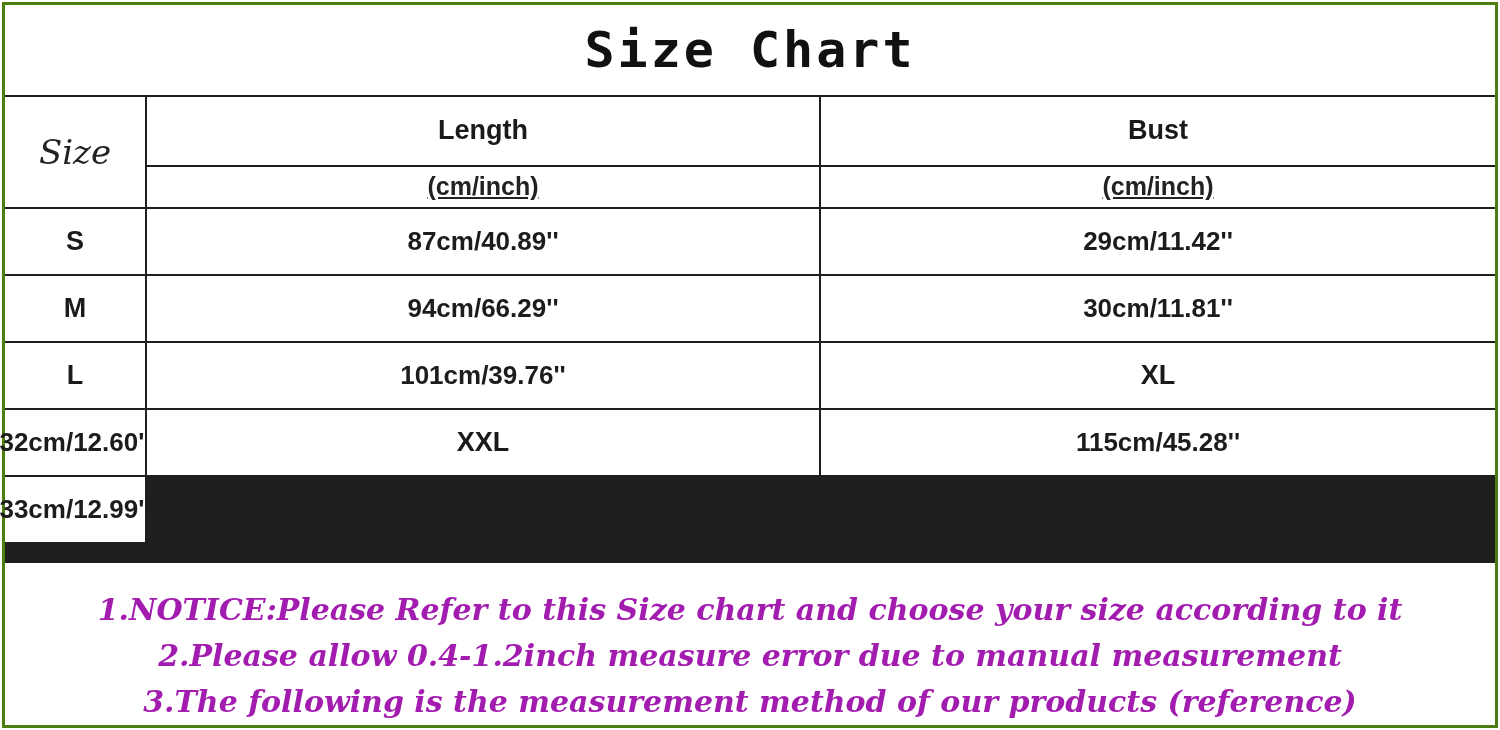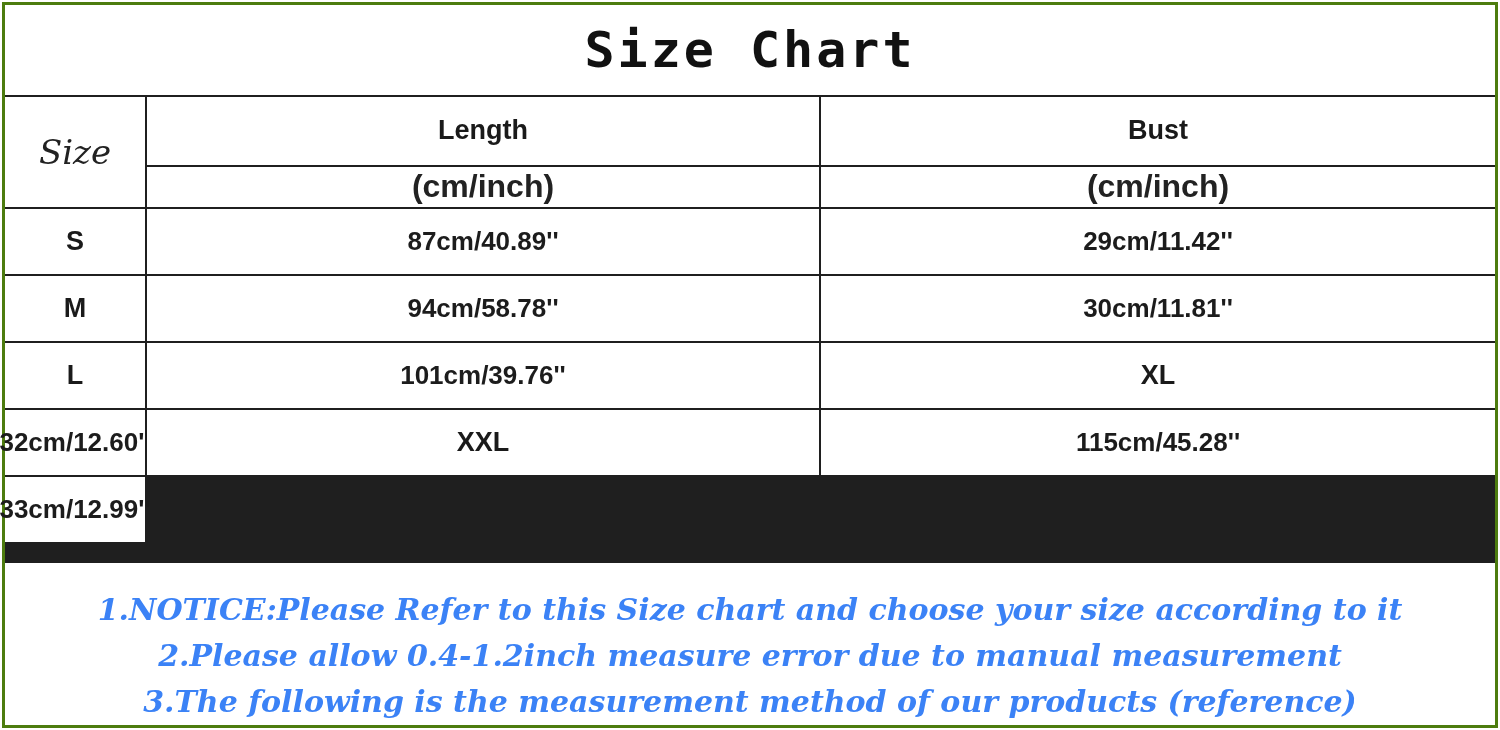--- a/index.html
+++ b/index.html
@@ -60,23 +60,24 @@
     font-weight: 500;
     color: #222222;
   }
   .col-head-cell {
     font-size: 27px;
     font-weight: 600;
     color: #1a1a1a;
   }
   .unit-cell {
     background: #c7c5d3;
-    font-size: 32px;
+    font-size: 25px;
     font-weight: 600;
     color: #222222;
+    text-decoration: underline;
   }
   .size-label-cell {
     font-size: 27px;
     font-weight: 600;
   }
   .value-cell {
     font-size: 26px;
     font-weight: 600;
     color: #1c1c1c;
   }
@@ -86,21 +87,21 @@
     border-top: 2px solid #1f1f1f;
     padding-top: 24px;
     text-align: center;
   }
   .notice-line {
     font-family: "DejaVu Serif", serif;
     font-style: italic;
     font-weight: 700;
     font-size: 30px;
     line-height: 46px;
-    color: #3b82f6;
+    color: #a21caf;
   }
 </style>
 </head>
 <body>
 
 <div class="frame">
 
   <div class="title-section">
     <div class="title-text">Size Chart</div>
   </div>
@@ -113,21 +114,21 @@
     <div class="col-head-cell">Length</div>
     <div class="col-head-cell">Bust</div>
     <div class="unit-cell">(cm/inch)</div>
     <div class="unit-cell">(cm/inch)</div>
 
     <div class="size-label-cell">S</div>
     <div class="value-cell">87cm/40.89''</div>
     <div class="value-cell">29cm/11.42''</div>
 
     <div class="size-label-cell">M</div>
-    <div class="value-cell">94cm/58.78''</div>
+    <div class="value-cell">94cm/66.29''</div>
     <div class="value-cell">30cm/11.81''</div>
 
     <div class="size-label-cell">L</div>
     <div class="value-cell">101cm/39.76''</div>
 
     <div class="size-label-cell">XL</div>
     <div class="value-cell">32cm/12.60''</div>
 
     <div class="size-label-cell">XXL</div>
     <div class="value-cell">115cm/45.28''</div>

